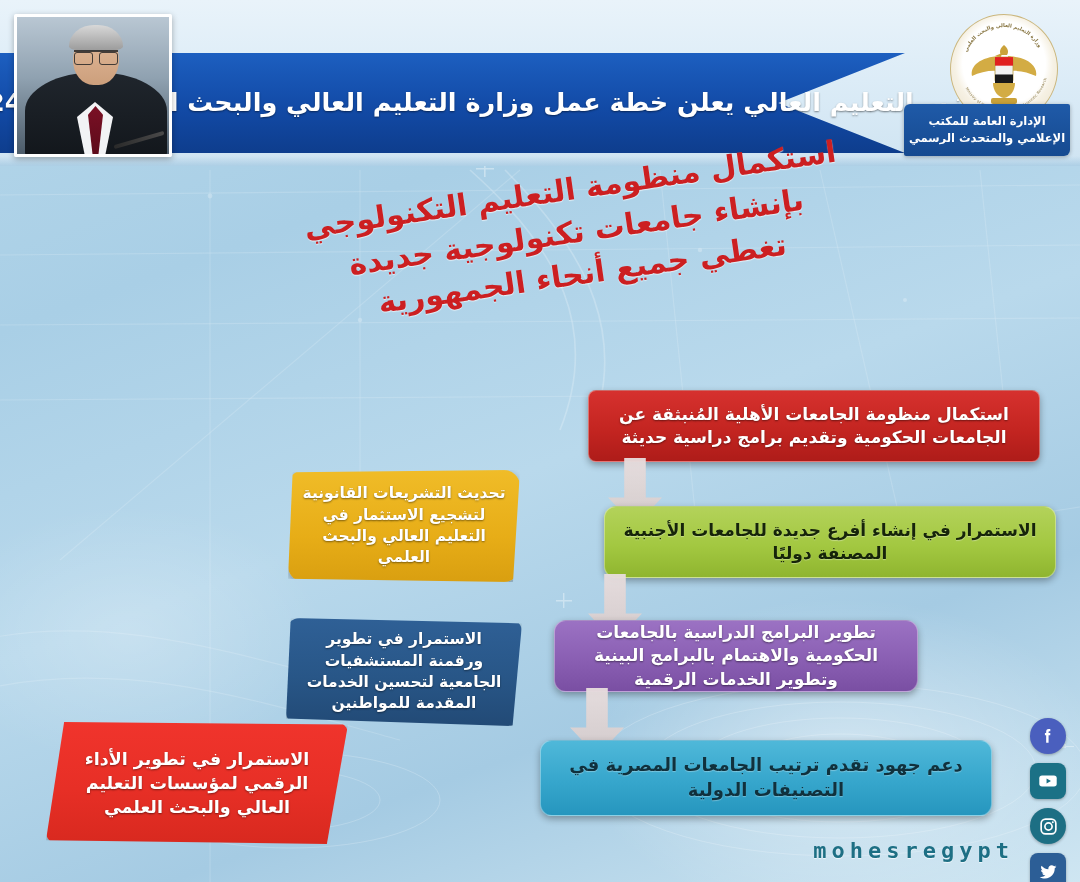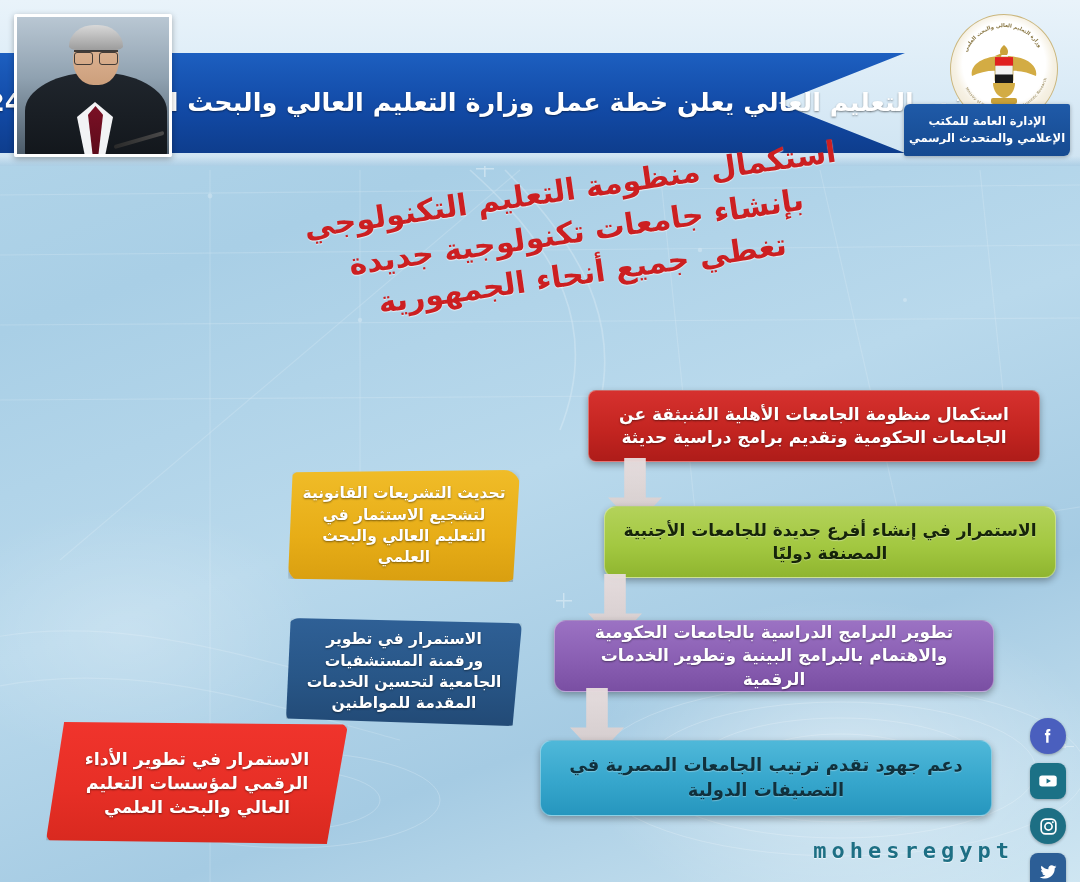--- a/index.html
+++ b/index.html
@@ -203,21 +203,21 @@
     left: 572px; top: 506px; width: 452px; height: 72px;
     font-size: 17px;
     background: linear-gradient(180deg,#b3d25a 0%, #a3c841 55%, #8fb52f 100%);
     border: 1px solid rgba(255,255,255,.35);
     border-radius: 12px;
     color:#16240a;
     text-shadow: 0 1px 1px rgba(255,255,255,.35);
     margin-left: 32px;
   }
   .box-r3 {
-    left: 554px; top: 620px; width: 440px; height: 72px;
+    left: 554px; top: 620px; width: 364px; height: 72px;
     font-size: 17px;
     background: linear-gradient(180deg,#9b72c3 0%, #8a5fb3 55%, #7a4fa3 100%);
     border: 1px solid rgba(255,255,255,.35);
     border-radius: 12px;
   }
   .box-r4 {
     left: 540px; top: 740px; width: 452px; height: 76px;
     font-size: 18px;
     background: linear-gradient(180deg,#4fb8d9 0%, #36a6cc 55%, #2696be 100%);
     border: 1px solid rgba(255,255,255,.35);

